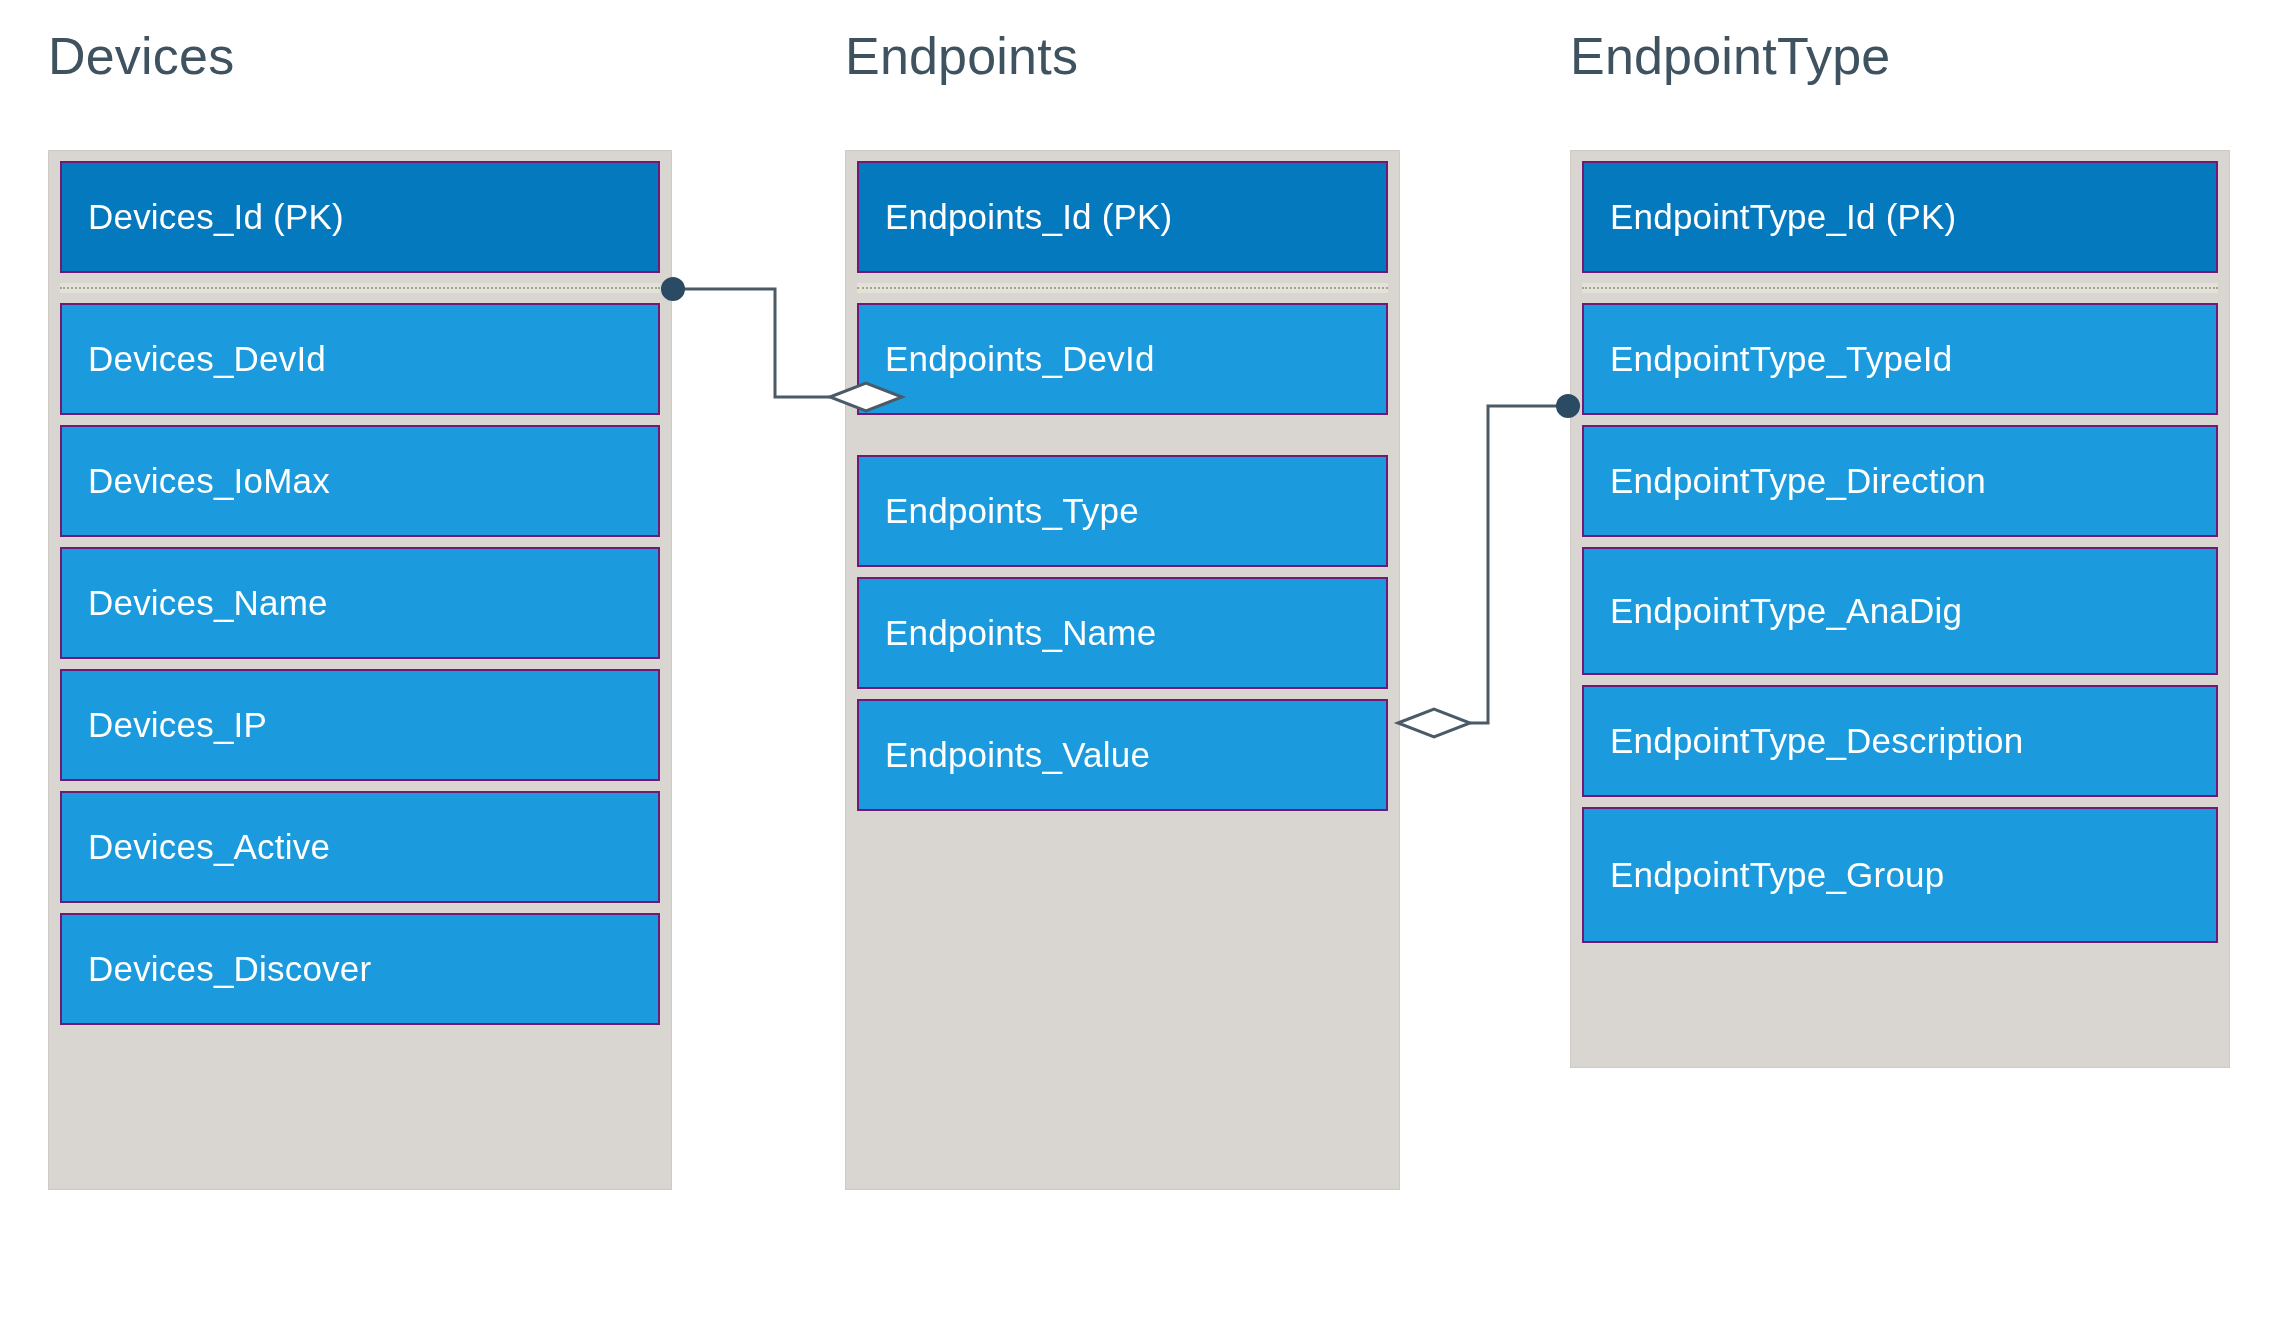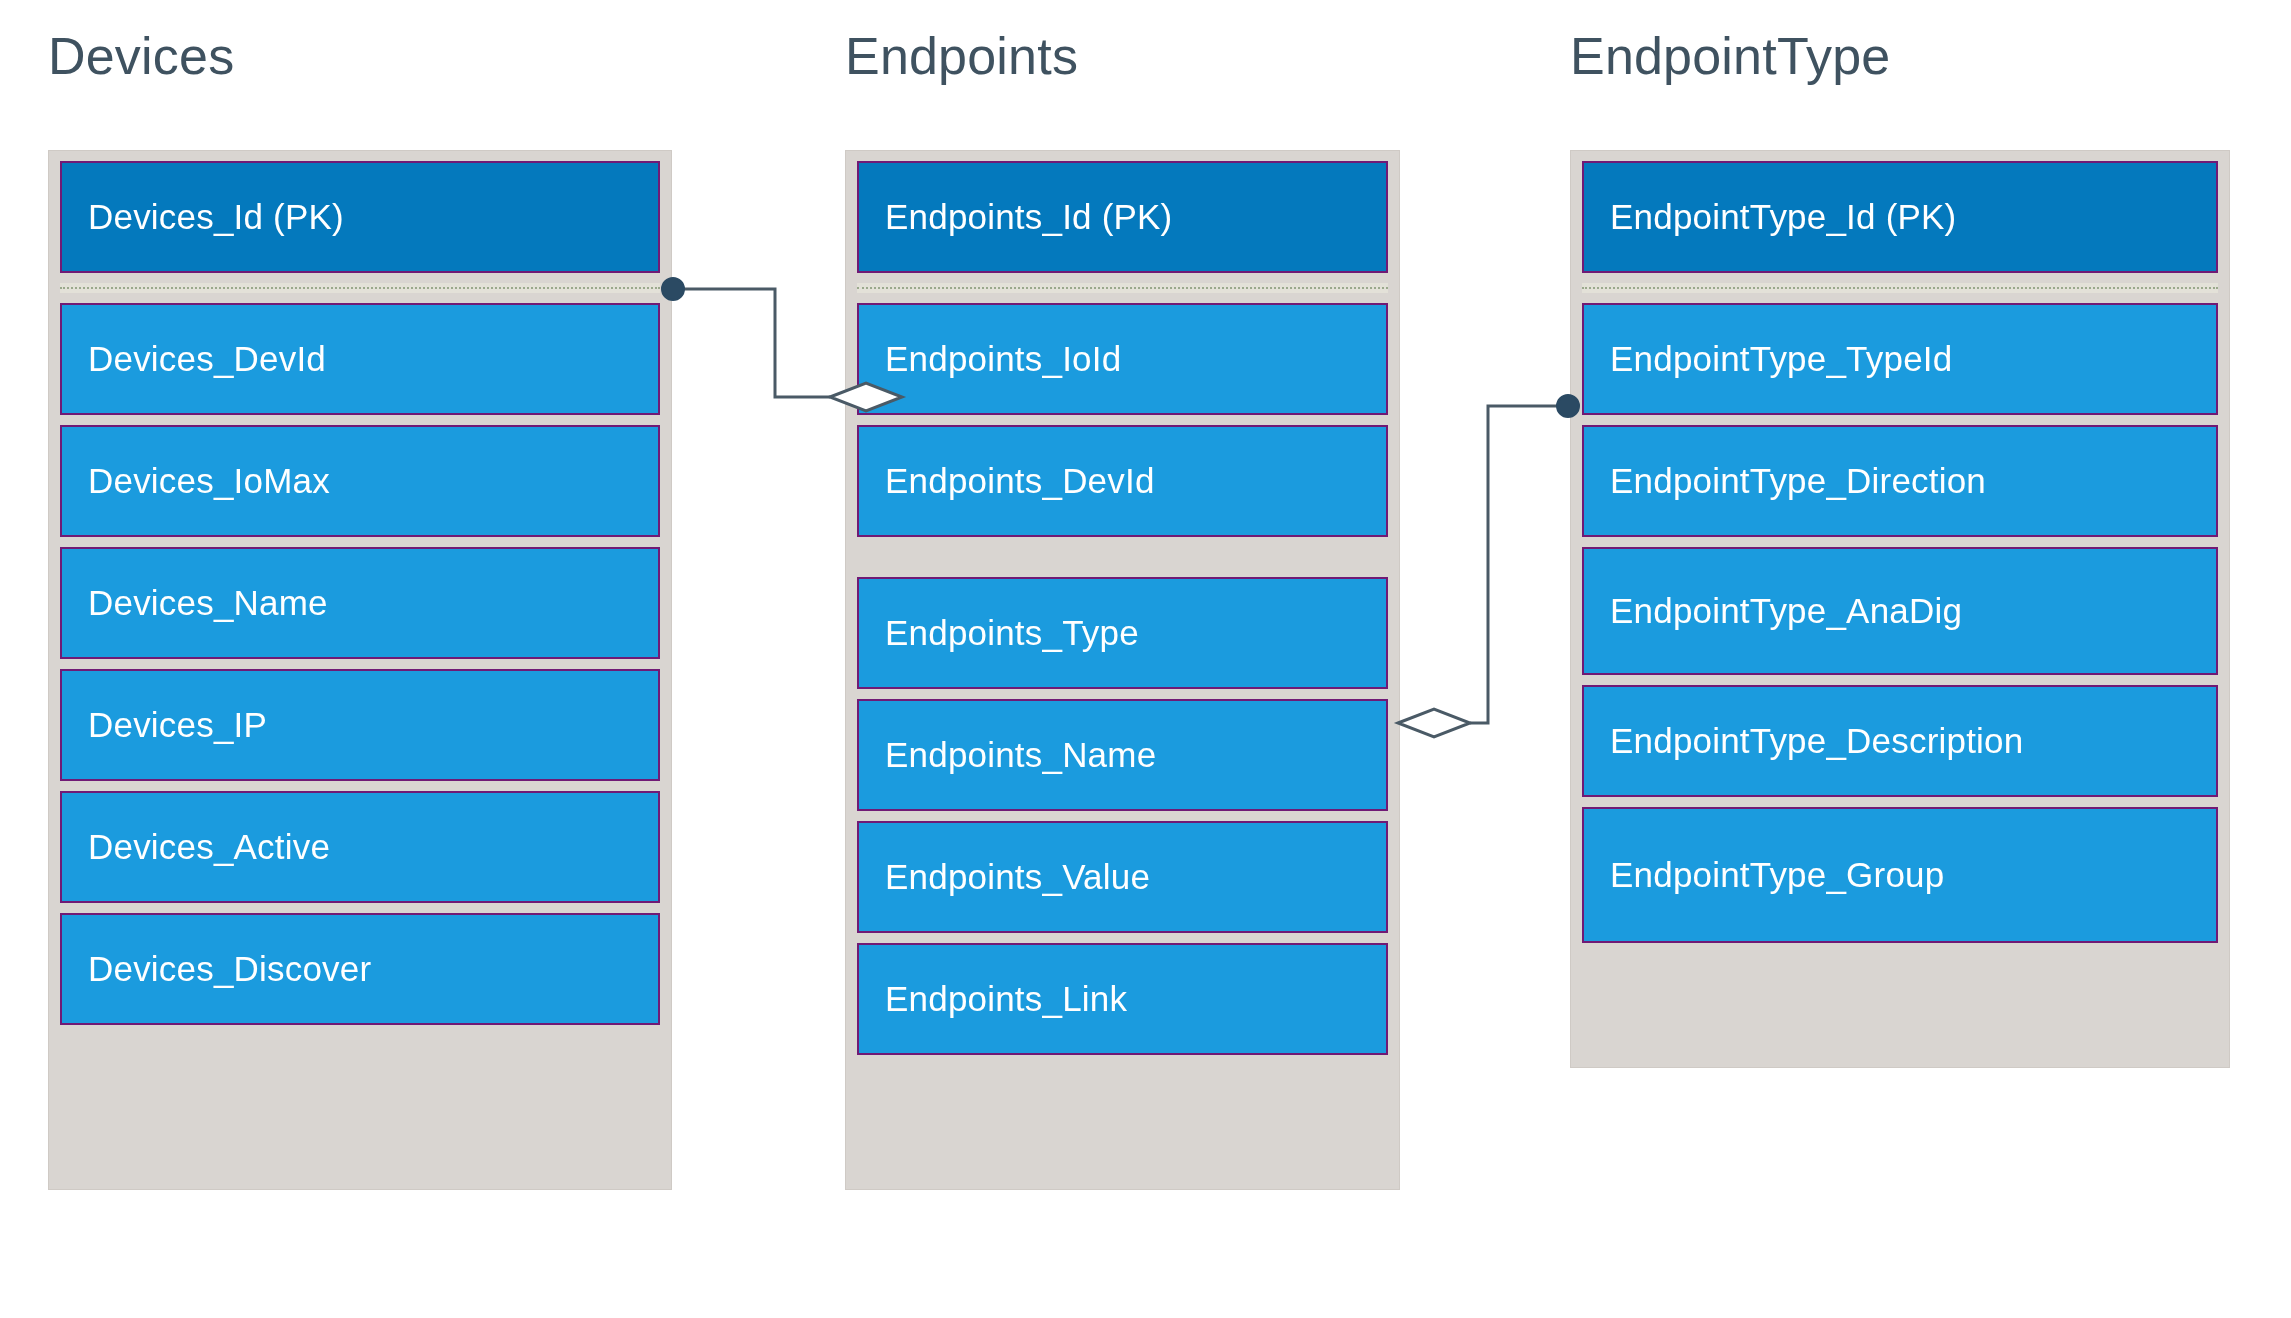--- a/index.html
+++ b/index.html
@@ -145,36 +145,30 @@
   </div>
 
   <div class="entity" style="left:845px; top:22px; width:555px;">
     <div class="entity-title">Endpoints</div>
     <div class="entity-box" style="top:120px; width:555px; height:1040px;">
       <div class="attr pk" style="height:112px;">
         <span>Endpoints_Id (PK)</span>
       </div>
       <div class="pk-sep"></div>
       <div class="attr" style="height:112px;">
-        <span>Endpoints_IoId</span>
-      </div>
-      <div class="attr" style="height:112px;">
         <span>Endpoints_DevId</span>
       </div>
       <div class="attr" style="height:112px;margin-top:40px;">
         <span>Endpoints_Type</span>
       </div>
       <div class="attr" style="height:112px;">
         <span>Endpoints_Name</span>
       </div>
       <div class="attr" style="height:112px;">
         <span>Endpoints_Value</span>
-      </div>
-      <div class="attr" style="height:112px;">
-        <span>Endpoints_Link</span>
       </div>
     </div>
   </div>
 
   <div class="entity" style="left:1570px; top:22px; width:660px;">
     <div class="entity-title">EndpointType</div>
     <div class="entity-box" style="top:120px; width:660px; height:918px;">
       <div class="attr pk" style="height:112px;">
         <span>EndpointType_Id (PK)</span>
       </div>

